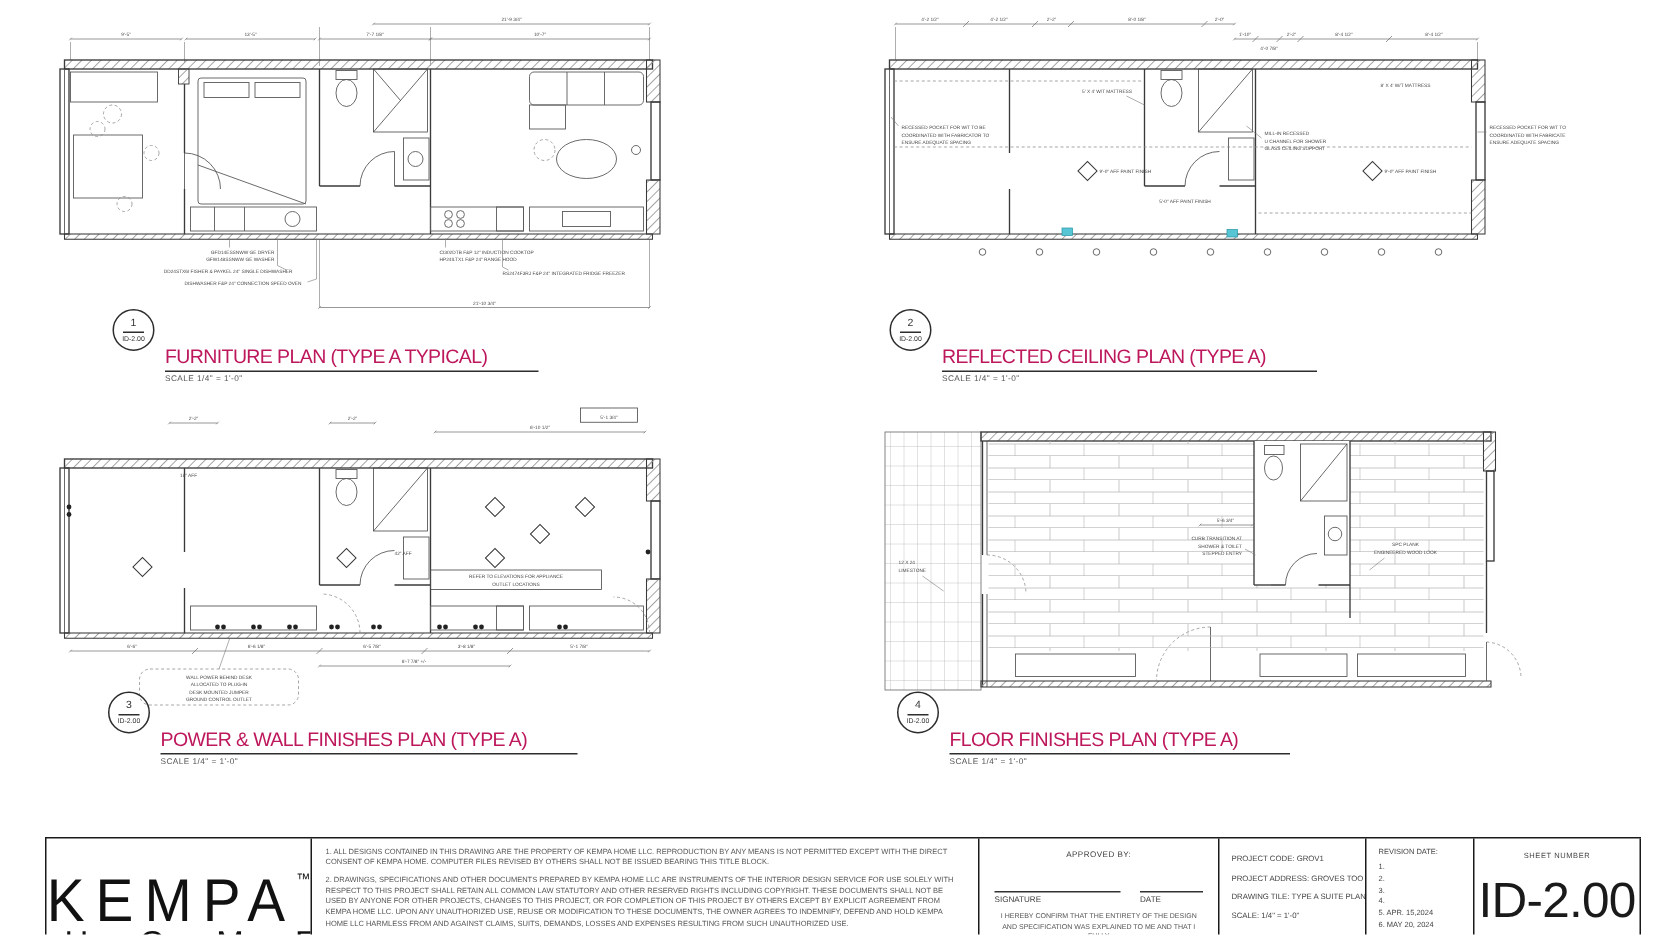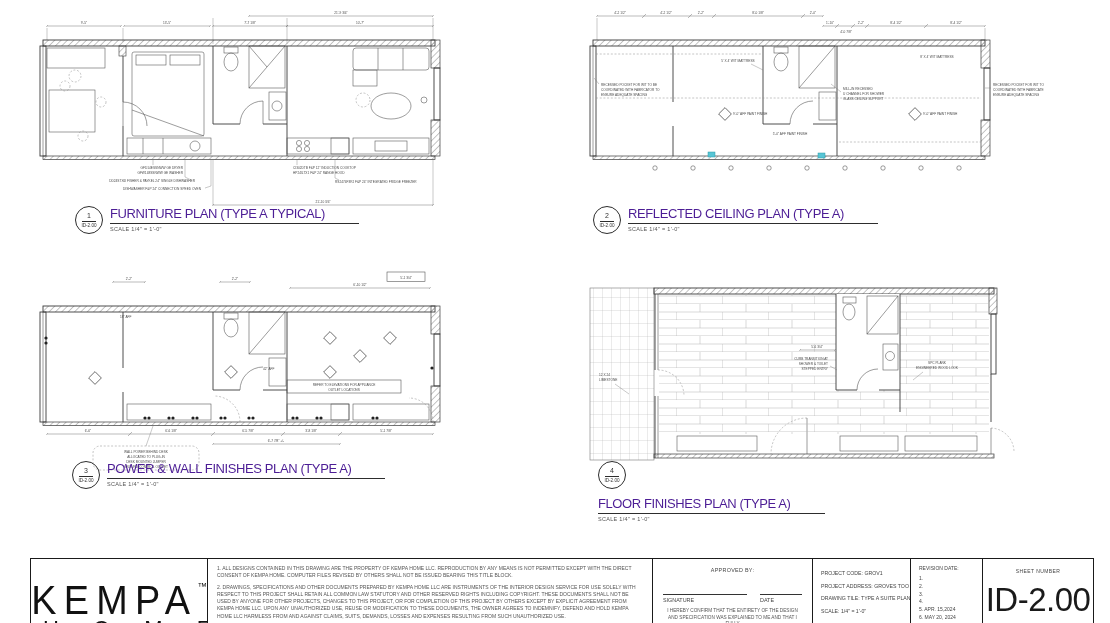--- a/index.html
+++ b/index.html
@@ -20,22 +20,22 @@
   .ldr{stroke:#777;stroke-width:.4;fill:none;}
   .dia{stroke:#3a3a3a;stroke-width:.7;fill:#fff;}
   .out{fill:#222;}
   
   .plan-title{position:absolute;display:flex;align-items:flex-start;gap:7px;}
   .bub{width:26px;height:26px;border:1px solid #2d2d2d;border-radius:50%;
        display:flex;flex-direction:column;align-items:center;justify-content:center;flex:0 0 auto;}
   .bub .n{font-size:7px;line-height:8px;border-bottom:.8px solid #2d2d2d;padding:0 5px 1px;}
   .bub .r{font-size:4.6px;line-height:7px;}
   .tcol{display:flex;flex-direction:column;}
-  .tx{font-size:13px;letter-spacing:-.4px;color:#4c1d95;border-bottom:1.2px solid #2d2d2d;
-      padding:0 34px 2px 0;white-space:nowrap;}
+  .tx{font-size:13px;letter-spacing:-.4px;color:#be185d;border-bottom:1.2px solid #2d2d2d;
+      padding:0 34px 2px 0;white-space:nowrap;margin-top:24px;}
   .sc{font-size:5.5px;color:#555;margin-top:2px;letter-spacing:.3px;}
   
   .band{position:absolute;left:30px;top:558px;width:1063px;height:66px;
         border-top:1.5px solid #1a1a1a;border-left:1px solid #1a1a1a;background:#fff;}
   .cell{position:absolute;top:0;height:66px;border-right:1px solid #1a1a1a;box-sizing:border-box;overflow:hidden;}
   .c-logo{left:0;width:177px;text-align:center;}
   .logo-brand{margin-top:7px;font-size:36px;line-height:36px;letter-spacing:7px;color:#111;
               font-weight:400;white-space:nowrap;transform:scale(1.05,1.12);transform-origin:center top;}
   .logo-tm{font-size:9px;vertical-align:22px;letter-spacing:0;}
   .logo-sub{margin-top:1px;font-size:22px;letter-spacing:14px;color:#111;white-space:nowrap;padding-left:12px;}
@@ -460,21 +460,21 @@
   <div class="plan-title" style="left:593px;top:206px;">
     <div class="bub">
       <span class="n">2</span>
       <span class="r">ID-2.00</span>
     </div>
     <div class="tcol">
       <span class="tx">REFLECTED CEILING PLAN (TYPE A)</span>
       <span class="sc">SCALE  1/4" = 1'-0"</span>
     </div>
   </div>
-  <div class="plan-title" style="left:598px;top:461px;flex-direction:column;">
+  <div class="plan-title" style="left:598px;top:461px;">
     <div class="bub">
       <span class="n">4</span>
       <span class="r">ID-2.00</span>
     </div>
     <div class="tcol">
       <span class="tx">FLOOR FINISHES PLAN (TYPE A)</span>
       <span class="sc">SCALE  1/4" = 1'-0"</span>
     </div>
   </div>
 

